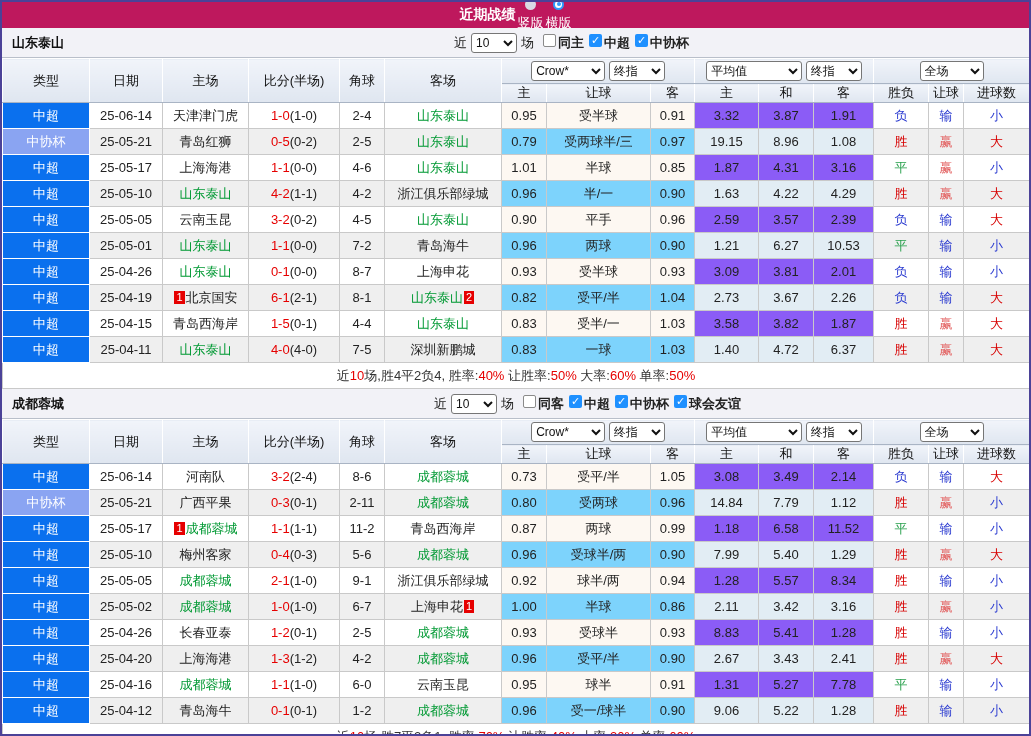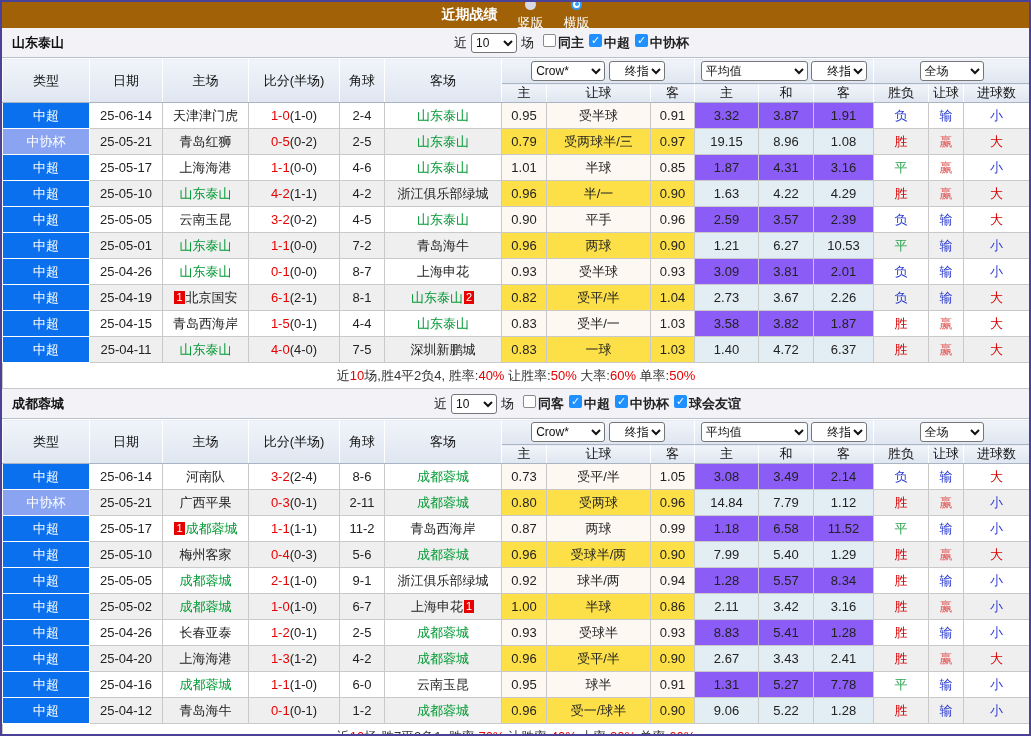--- a/index.html
+++ b/index.html
@@ -1,52 +1,52 @@
 <!DOCTYPE html>
 <html><head>
 <meta charset="utf-8">
 <style>
   html,body{margin:0;padding:0;background:#fff;}
   .page{width:1031px;height:736px;box-sizing:border-box;border:2px solid #4b4298;
         font-family:"Liberation Sans","DejaVu Sans",sans-serif;background:#fff;overflow:hidden;}
   
-  .topbar{height:26px;background:#a16207;display:flex;align-items:center;justify-content:center;gap:20px;color:#fff;}
+  .topbar{height:26px;background:#be185d;display:flex;align-items:center;justify-content:center;gap:2px;color:#fff;}
   .topbar .title{font-weight:bold;font-size:14px;}
   .radio-wrap{display:flex;align-items:center;gap:4px;font-size:13px;cursor:pointer;flex-direction:column;}
   .radio{width:11px;height:11px;border-radius:50%;background:#d9d9e3;display:inline-block;box-sizing:border-box;}
   .radio.checked{background:#fff;border:2px solid #2f9bff;position:relative;}
   .radio.checked::after{content:"";position:absolute;left:1.5px;top:1.5px;width:4px;height:4px;border-radius:50%;background:#2f9bff;}
   
   .band{height:30px;background:#f2f2f7;display:flex;align-items:center;padding:0 10px;border-bottom:1px solid #b9bfca;box-sizing:border-box;}
   .team-name{font-weight:bold;font-size:13px;color:#111;}
   .filters{margin-left:auto;display:flex;align-items:center;gap:4px;font-size:13px;color:#222;}
   .filters.f1{margin-right:330px;}
   .filters.f2{margin-right:278px;}
   .cbs{display:inline-flex;align-items:flex-start;font-weight:bold;}
   .cb{width:13px;height:13px;box-sizing:border-box;display:inline-block;background:#1e90ff;color:#fff;
       font-size:11px;line-height:13px;text-align:center;border-radius:2px;margin-left:5px;cursor:pointer;}
   .cb.off{background:#fff;border:1px solid #8a8a8a;}
   .cb-label{margin-left:2px;}
   select{font-size:12px;height:20px;border:1px solid #767676;border-radius:3px;background:#fff;color:#111;}
   .sel-games{width:46px;}
   .sel-book{width:74px;}
-  .sel-stage{width:56px;padding-left:11px;}
-  .sel-avg{width:107px;}
+  .sel-stage{width:56px;}
+  .sel-avg{width:96px;}
   .sel-full{width:64px;}
   
   table.match{border-collapse:collapse;table-layout:fixed;width:100%;}
   thead th{background:linear-gradient(#f1f4fa,#dfe6f0);border:1px solid #fff;border-bottom:1px solid #a9b4c4;
            font-size:13px;font-weight:normal;color:#111;padding:0;}
   thead tr.hrow1 th{height:22px;}
   thead tr.hrow2 th{height:16px;}
   thead th.grp{padding:1px 0;}
   tbody td{border:1px solid #c9c9c9;height:25px;padding:0;text-align:center;font-size:13px;color:#222;background:#fff;}
   tr.stripe td{background:#efefef;}
   td.crow{background:#fdf8f2;}
-  tr.stripe td.crow{background:#fde047;}
+  tr.stripe td.crow{background:#7dd3fc;}
   td.avg{background:#8b5cf6;}
   tr.stripe td.avg{background:#e2edf4;}
   td.type-league{background:#0a70ee;color:#fff;border-color:#fff;}
   td.type-cup{background:#8aa4f2;color:#fff;border-color:#fff;}
   tr.stripe td.type-league{background:#0a70ee;}
   tr.stripe td.type-cup{background:#8aa4f2;}
   .team.green{color:#009933;}
   .score-ft{color:#e60000;}
   .score-ht{color:#222;}
   .badge{display:inline-block;background:#e60000;color:#fff;font-size:11px;line-height:13px;padding:0 2px;margin:0 1px;vertical-align:1px;}

